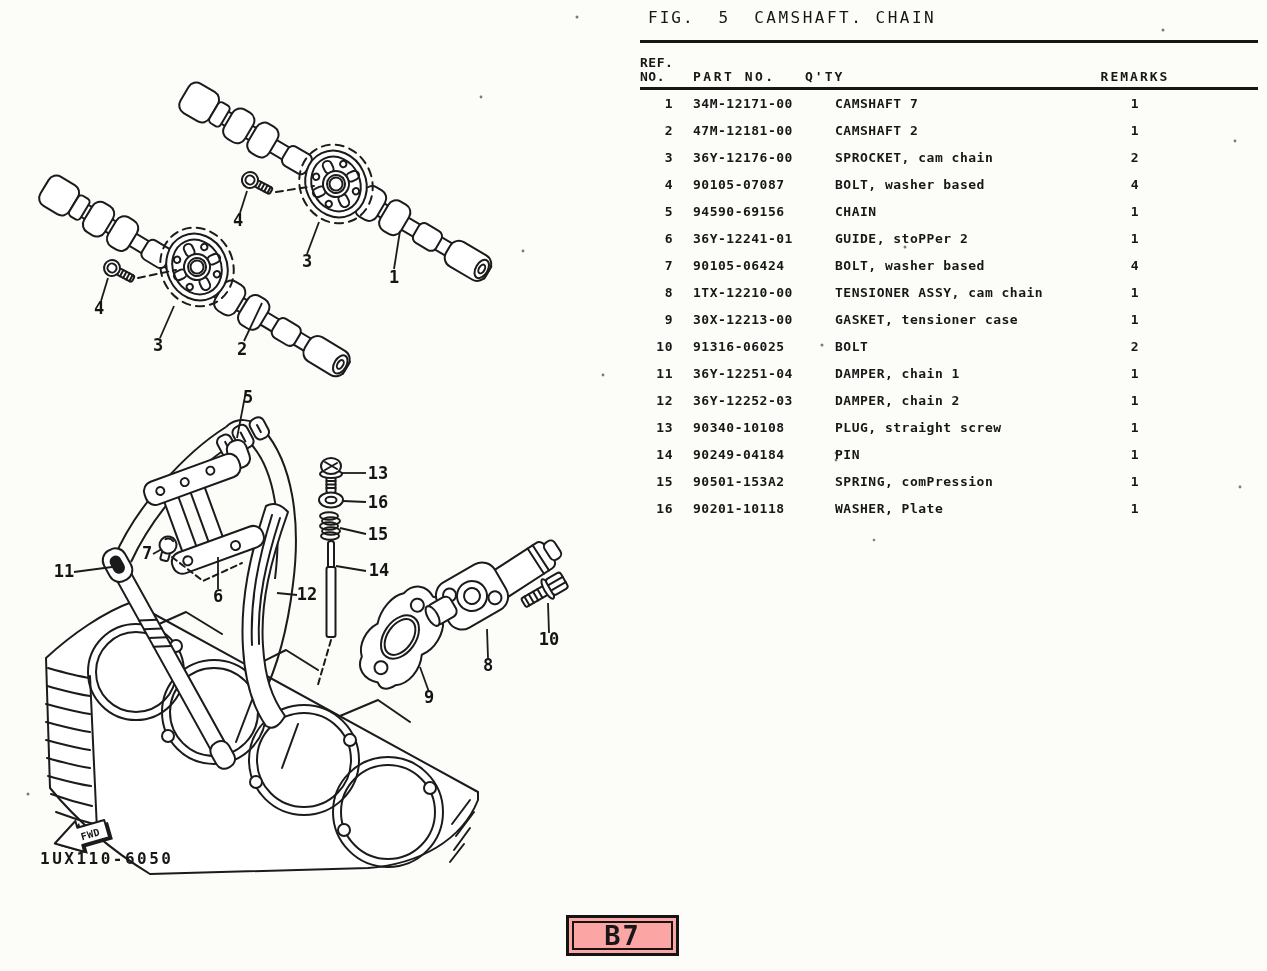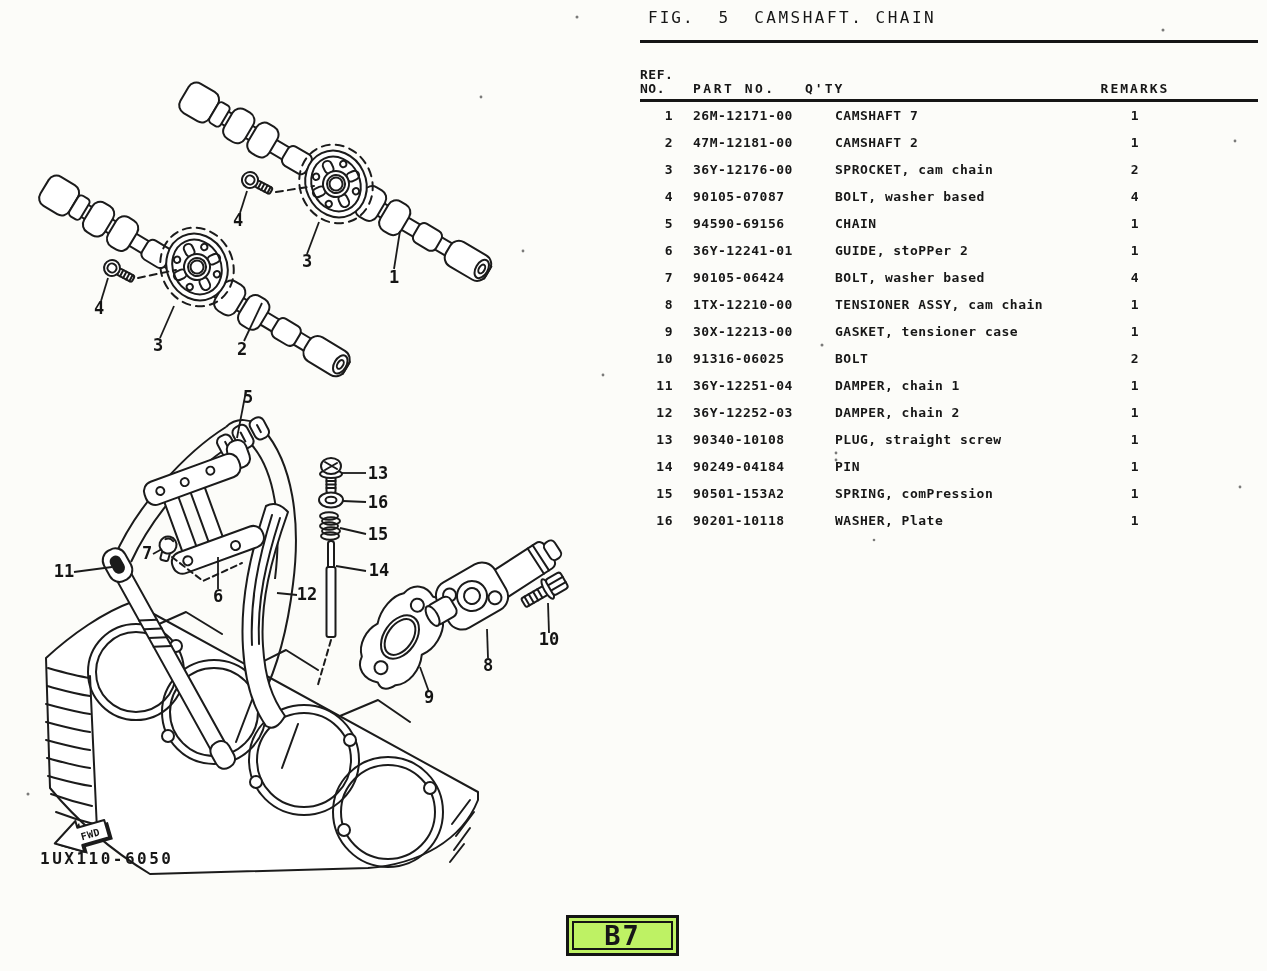--- a/index.html
+++ b/index.html
@@ -14,37 +14,37 @@
   .co{font-family:"DejaVu Sans Mono",monospace;font-size:17px;font-weight:bold;fill:#141414;stroke:none;}
   .fwd-t{font-family:"DejaVu Sans Mono",monospace;font-size:10px;font-weight:bold;fill:#141414;stroke:none;letter-spacing:.5px;}
 
   .fig-title{position:absolute;left:648px;top:8px;font-size:16px;font-weight:normal;letter-spacing:2px;white-space:nowrap;}
   .fig-title .num{margin:0 24px 0 24px;}
   .fig-title .ttl{letter-spacing:2.5px;}
 
   .parts-table{position:absolute;left:640px;top:40px;width:618px;}
   .rule{border-top:3px solid #161616;height:0;}
   .grid5{display:grid;grid-template-columns:45px 120px 295px 70px 88px;}
-  .thead{height:56px;font-size:13px;font-weight:bold;}
+  .thead{height:44px;font-size:13px;font-weight:bold;}
   .thead .cell{align-self:end;padding-bottom:3px;}
   .ref-head{line-height:14px;letter-spacing:.5px;}
   .h-part{padding-left:8px;letter-spacing:2.5px;}
   .h-desc{text-align:center;letter-spacing:3px;}
   .h-qty{text-align:left;letter-spacing:2px;}
   .h-rem{text-align:center;letter-spacing:2px;}
   .t-row{height:27px;align-items:center;font-size:13px;font-weight:bold;letter-spacing:.5px;}
   .c-ref{text-align:right;padding-right:12px;}
   .c-part{padding-left:8px;}
   .c-desc{padding-left:30px;}
   .c-qty{text-align:center;}
   .c-rem{padding-left:8px;}
 
   .drawing-no{position:absolute;left:40px;top:849px;font-size:16px;font-weight:bold;letter-spacing:2.5px;}
 
-  .page-code{position:absolute;left:566px;top:915px;width:113px;height:41px;border:3px solid #141414;background:#bef264;box-sizing:border-box;}
+  .page-code{position:absolute;left:566px;top:915px;width:113px;height:41px;border:3px solid #141414;background:#fca5a5;box-sizing:border-box;}
   .page-code .inner{position:absolute;inset:3px;border:2px solid #141414;display:flex;align-items:center;justify-content:center;
     font-size:27px;font-weight:bold;letter-spacing:2px;}
 </style>
 </head>
 <body>
 
 <div class="page">
 
   <svg width="1267" height="971" viewBox="0 0 1267 971">
     <defs>
@@ -303,21 +303,21 @@
         <div> NO.</div>
       </div>
       <div class="cell h-part">PART NO.</div>
       <div class="cell h-qty">Q'TY</div>
       <div class="cell h-rem">REMARKS</div>
     </div>
     <div class="rule"></div>
 
     <div class="grid5 t-row">
         <div class="c-ref">1</div>
-        <div class="c-part">26M-12171-00</div>
+        <div class="c-part">34M-12171-00</div>
         <div class="c-desc">CAMSHAFT 7</div>
         <div class="c-qty">1</div>
         <div class="c-rem"></div>
       </div>
     <div class="grid5 t-row">
         <div class="c-ref">2</div>
         <div class="c-part">47M-12181-00</div>
         <div class="c-desc">CAMSHAFT 2</div>
         <div class="c-qty">1</div>
         <div class="c-rem"></div>

